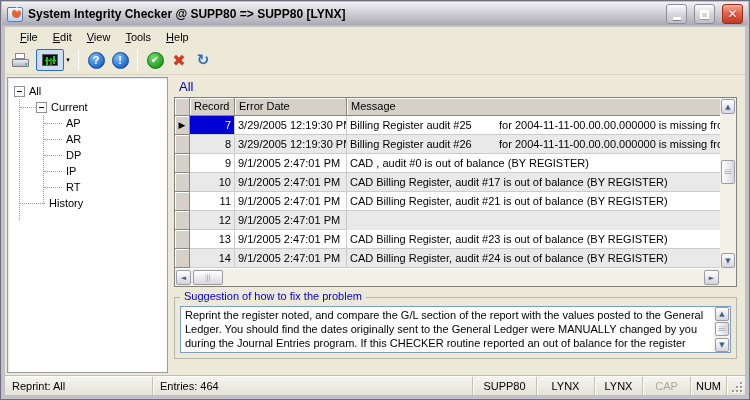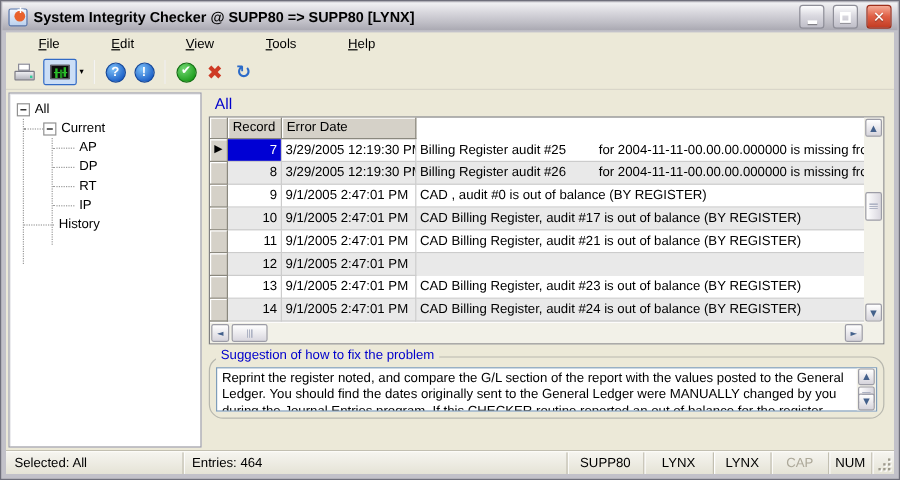--- a/index.html
+++ b/index.html
@@ -17,21 +17,21 @@
   .title-text{flex:1;font-weight:bold;font-size:12px;white-space:nowrap;overflow:hidden;}
   .tb-btn{width:21px;height:20px;border-radius:3px;border:1px solid #8E8E98;display:flex;align-items:center;justify-content:center;flex:0 0 auto;margin-left:2px;}
   .btn-silver{background:linear-gradient(180deg,#FDFDFE,#DAD9E0 45%,#BFBEC8);}
   .glyph-min{width:8px;height:3px;background:#fff;box-shadow:0 1px 0 rgba(0,0,0,.35);margin-top:9px;}
   .glyph-max{width:9px;height:9px;border:2px solid #fff;border-top-width:3px;box-shadow:0 1px 0 rgba(0,0,0,.25);}
   .btn-close{background:linear-gradient(180deg,#F5AB97,#E06046 48%,#C23B22);border-color:#9E2F1C;color:#fff;font-weight:bold;font-size:12px;text-shadow:0 1px 1px rgba(0,0,0,.4);}
 
   
   .body-area{position:absolute;top:26px;left:4px;right:4px;bottom:4px;background:#ECE9D8;display:flex;flex-direction:column;}
 
-  .menubar{height:19px;display:flex;align-items:center;padding-left:20px;gap:28px;}
+  .menubar{height:19px;display:flex;align-items:center;padding-left:8px;}
   .menu-item{display:inline-block;padding:2px 8px 2px 7px;cursor:default;}
   .menu-item::first-letter{text-decoration:underline;}
 
   .toolbar{height:29px;display:flex;align-items:center;padding:2px 4px;border-bottom:1px solid #D9D6C9;}
   .tool-btn{min-width:24px;height:24px;display:flex;align-items:center;justify-content:center;}
   .tool-sep{width:1px;height:20px;background:#C3C0B2;border-right:1px solid #fff;margin:0 5px;}
   .icon-print{position:relative;width:18px;height:15px;}
   .icon-print .p-paper{position:absolute;top:0;left:3px;width:10px;height:6px;background:#fff;border:1px solid #8A8A96;}
   .icon-print .p-body{position:absolute;bottom:1px;left:0;width:17px;height:8px;background:linear-gradient(#EDEDF1,#B6B6BF);border:1px solid #7A7A86;border-radius:1px;}
   .icon-print .p-light{position:absolute;right:3px;bottom:3px;width:2px;height:2px;background:#3C9;}
@@ -79,21 +79,21 @@
   .sb-btn{position:absolute;background:linear-gradient(#FFFFFF,#D6D4DC);border:1px solid #9C9CA6;border-radius:2px;font-size:7px;text-align:center;display:flex;align-items:center;justify-content:center;}
   .sb-btn.v{left:1px;right:1px;height:15px;}
   .sb-btn.h{top:1px;bottom:1px;width:15px;}
   .sb-thumb{position:absolute;background:linear-gradient(90deg,#FFFFFF,#D9D7DF);border:1px solid #9C9CA6;border-radius:2px;}
   .sb-thumb.v{left:1px;right:1px;}
   .sb-thumb.h{top:1px;bottom:1px;background:linear-gradient(#FFFFFF,#D9D7DF);}
   .sb-thumb::after{content:"";position:absolute;left:50%;top:50%;transform:translate(-50%,-50%);width:7px;height:5px;
      background:repeating-linear-gradient(180deg,#AEB3C4 0 1px,transparent 1px 2px);}
   .sb-thumb.h::after{width:5px;height:7px;background:repeating-linear-gradient(90deg,#AEB3C4 0 1px,transparent 1px 2px);}
 
-  .suggestion{position:relative;margin:10px 6px 0 3px;height:52px;border:1px solid #B7B7AE;border-radius:12px;}
+  .suggestion{position:relative;margin:10px 6px 0 3px;height:62px;border:1px solid #B7B7AE;border-radius:0;}
   .sg-label{position:absolute;top:-8px;left:5px;background:#ECE9D8;padding:0 4px;color:#0000CC;}
   .sg-edit{position:absolute;left:5px;right:5px;top:8px;bottom:5px;background:#fff;border:1px solid #7F9DB9;overflow:hidden;padding:1px 20px 0 4px;line-height:14px;}
   .sg-scroll{position:absolute;top:9px;bottom:6px;right:6px;width:16px;background:#F2F1E8;}
 
   
   .statusbar{height:19px;display:flex;align-items:stretch;background:linear-gradient(#F5F4EF,#E5E3D6);border-top:1px solid #fff;box-shadow:0 -1px 0 #C2BFB1;}
   .st-sec{line-height:18px;padding-left:7px;border-right:1px solid #C2BFB1;box-shadow:1px 0 0 #FFF;white-space:nowrap;overflow:hidden;}
   .st-sec.center{text-align:center;padding-left:0;}
   .st-disabled{color:#ACA899;}
   .grip{width:18px;position:relative;}
@@ -183,45 +183,50 @@
               <span class="stub" style="margin-left:12px;width:16px"></span>
               <span class="t-box"></span>
               <span>Current</span>
             </div>
             <div class="t-row">
               <span class="stub" style="margin-left:36px;width:18px;margin-right:4px"></span>
               <span>AP</span>
             </div>
             <div class="t-row">
               <span class="stub" style="margin-left:36px;width:18px;margin-right:4px"></span>
+              <span>AR</span>
+            </div>
+            <div class="t-row">
+              <span class="stub" style="margin-left:36px;width:18px;margin-right:4px"></span>
               <span>DP</span>
             </div>
             <div class="t-row">
               <span class="stub" style="margin-left:36px;width:18px;margin-right:4px"></span>
+              <span>IP</span>
+            </div>
+            <div class="t-row">
+              <span class="stub" style="margin-left:36px;width:18px;margin-right:4px"></span>
               <span>RT</span>
-            </div>
-            <div class="t-row">
-              <span class="stub" style="margin-left:36px;width:18px;margin-right:4px"></span>
-              <span>IP</span>
             </div>
             <div class="t-row">
               <span class="stub" style="margin-left:12px;width:25px;margin-right:4px"></span>
               <span>History</span>
             </div>
           </div>
         </div>
 
         <div class="right-panel">
           <div class="grid-caption">All</div>
 
           <div class="grid">
             <div class="g-head">
               <div class="h-cell" style="width:15px"></div>
               <div class="h-cell" style="width:45px">Record</div>
               <div class="h-cell" style="width:112px">Error Date</div>
+              <div class="h-cell" style="flex:1">Message</div>
             </div>
 
             <div class="g-row">
               <div class="c-ind">
                   <span class="ind-arrow">▶</span>
                 </div>
               <div class="cell c-rec sel">7</div>
               <div class="cell c-date">3/29/2005 12:19:30 PM</div>
               <div class="cell c-msg"><span>Billing Register audit #25</span><span class="msg2">for 2004-11-11-00.00.00.000000 is missing from</span></div>
             </div>
@@ -298,21 +303,21 @@
               <div class="sb-thumb v" style="top:15px;height:14px"></div>
               <div class="sb-btn v sb" style="bottom:0;height:14px">
                   <span>▼</span>
                 </div>
             </div>
           </div>
         </div>
       </div>
 
       <div class="statusbar">
-        <div class="st-sec" style="width:148px">Selected: All</div>
+        <div class="st-sec" style="width:148px">Reprint: All</div>
         <div class="st-sec" style="flex:1">Entries: 464</div>
         <div class="st-sec center" style="width:64px">SUPP80</div>
         <div class="st-sec center" style="width:58px">LYNX</div>
         <div class="st-sec center" style="width:48px">LYNX</div>
         <div class="st-sec center st-disabled" style="width:48px">CAP</div>
         <div class="st-sec center" style="width:36px">NUM</div>
         <div class="grip">
             <i></i>
           </div>
       </div>

